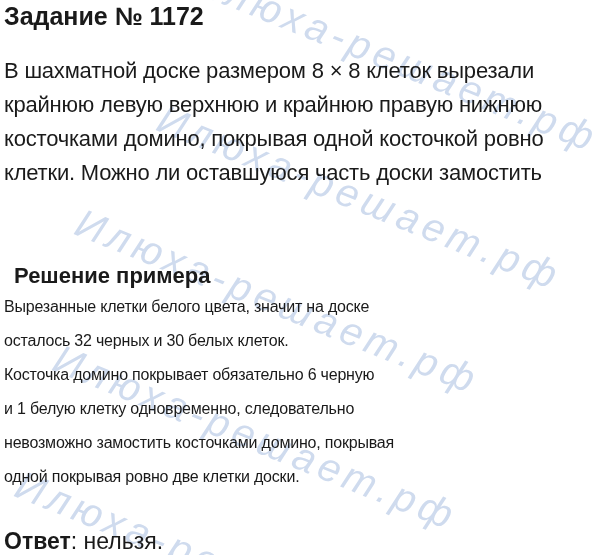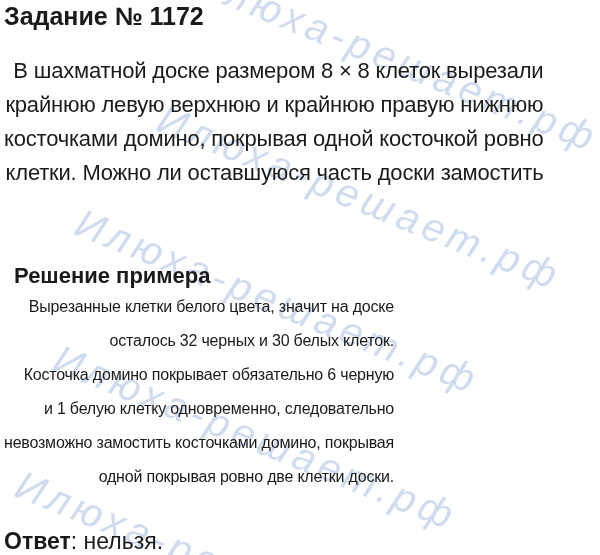--- a/index.html
+++ b/index.html
@@ -37,21 +37,20 @@
   .wm-a { left: 205px; top: -42px; }
   .wm-b { left: 168px; top:  96px; }
   .wm-c { left:  86px; top: 200px; }
   .wm-d { left:  64px; top: 336px; }
   .wm-e { left:  26px; top: 462px; }
   
   .content {
     position: absolute;
     inset: 0;
     z-index: 1;
-    text-align: right;
   }
   .task-title {
     position: absolute;
     left: 4px;
     top: 2px;
     margin: 0;
     font-size: 25px;
     font-weight: bold;
     white-space: nowrap;
   }

